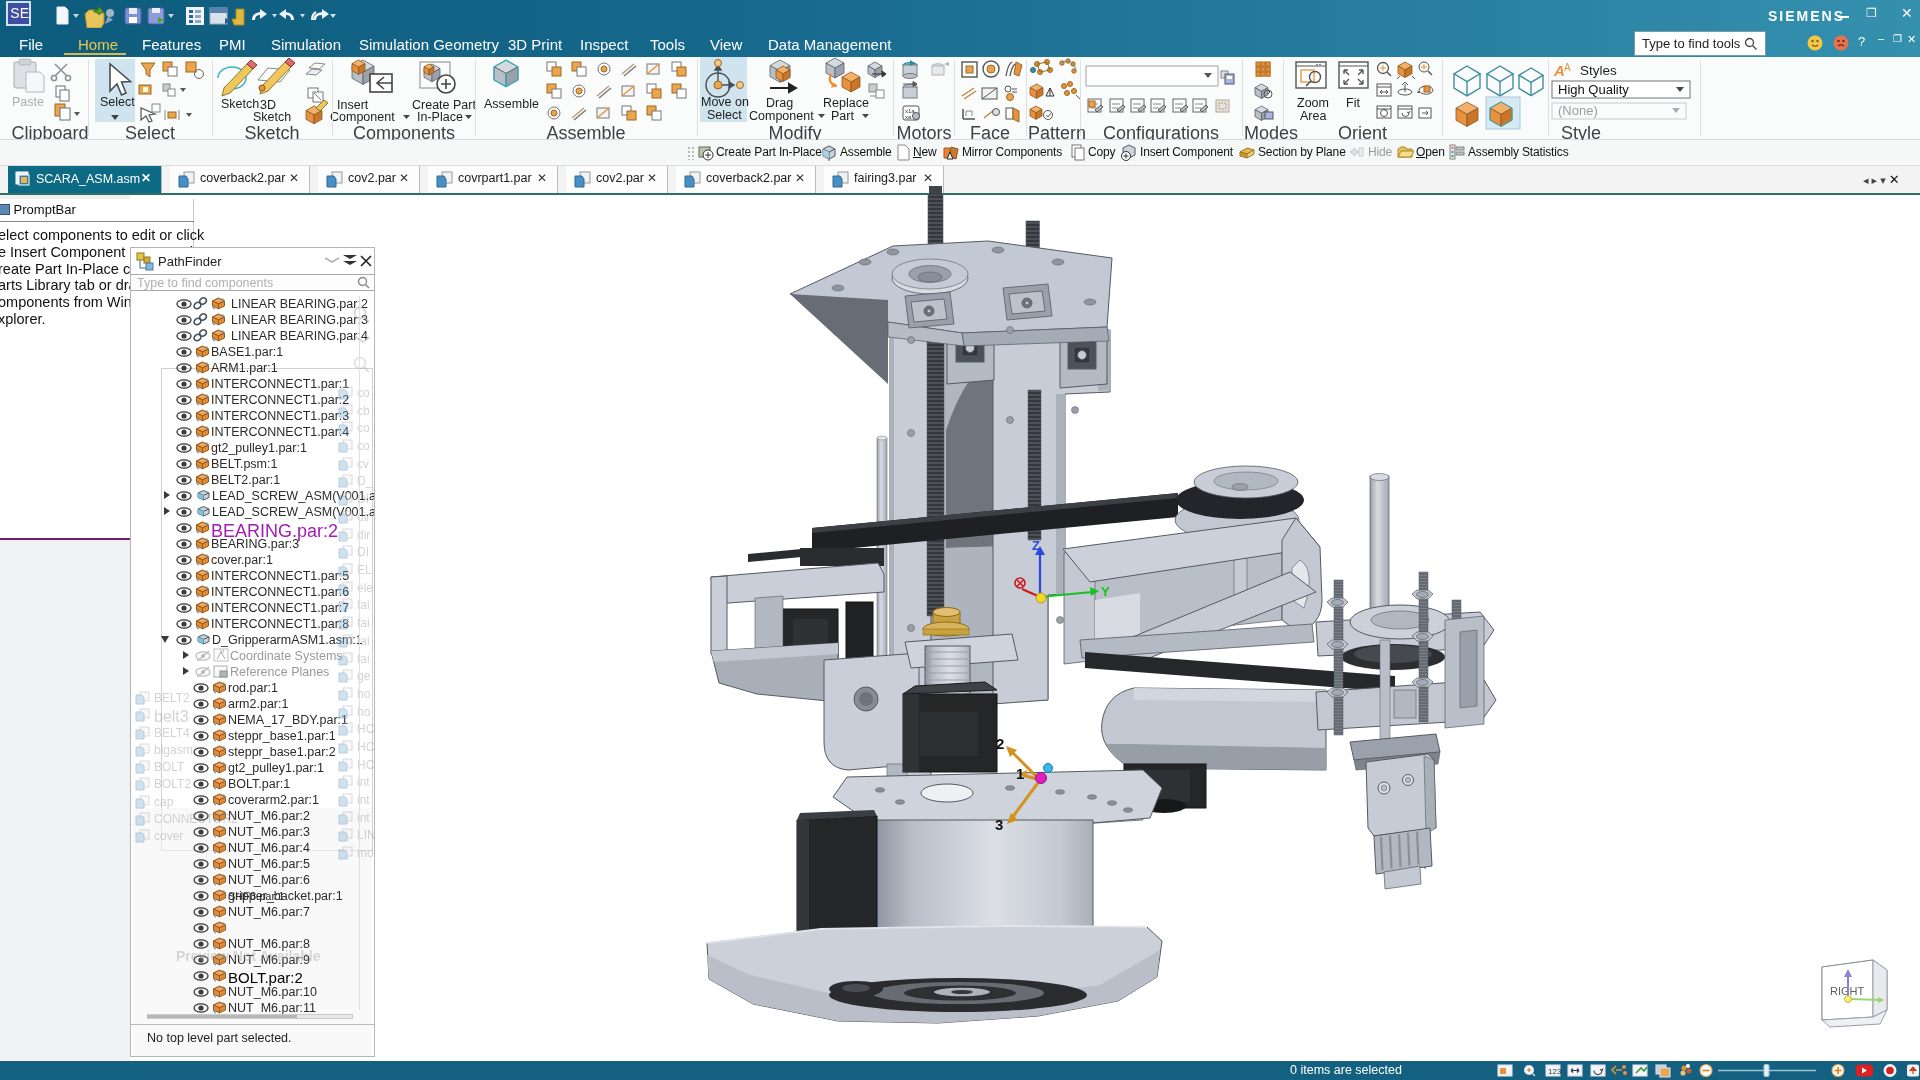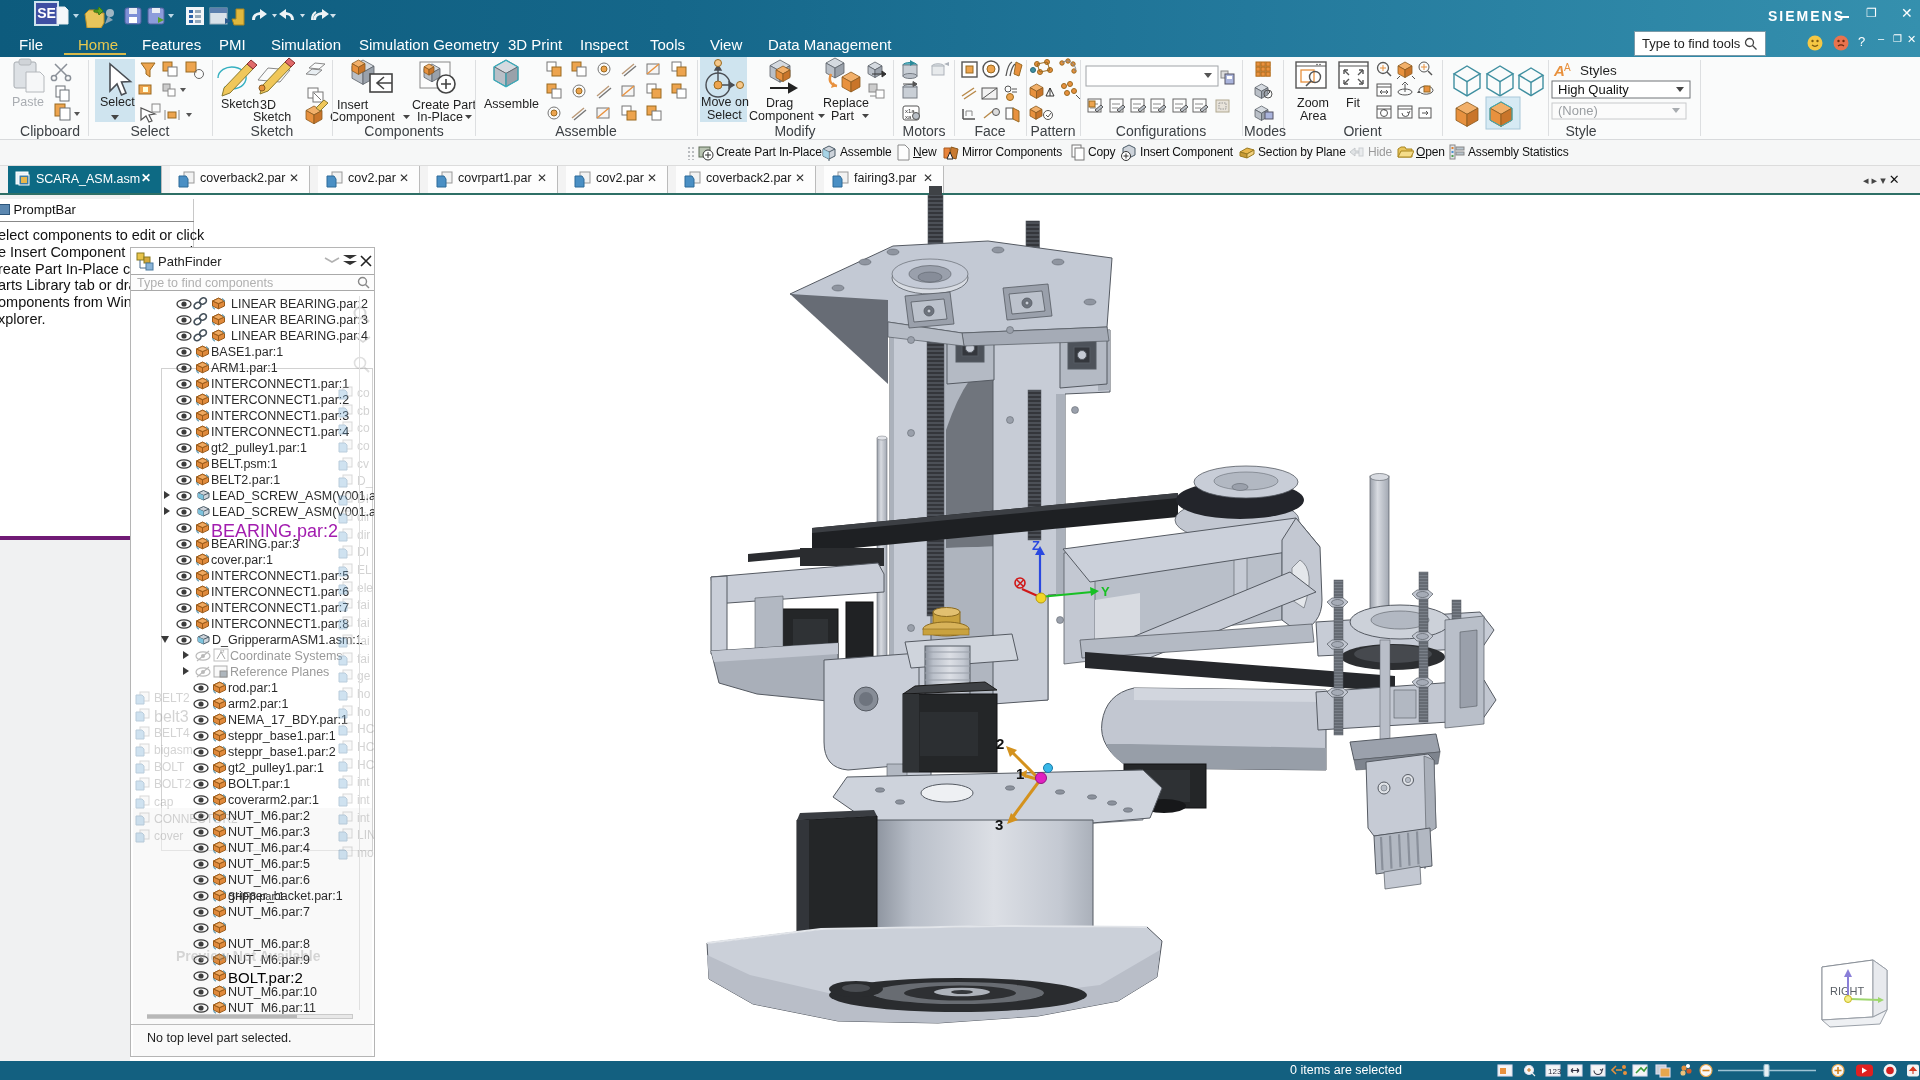--- a/index.html
+++ b/index.html
@@ -4,47 +4,47 @@
 <style>
 * { margin:0; padding:0; box-sizing:border-box; }
 html,body { width:1920px; height:1080px; overflow:hidden; }
 body { font-family:"Liberation Sans", sans-serif; background:#fff; }
 #root { position:relative; width:1920px; height:1080px; background:#fff; }
 .abs { position:absolute; }
 
 #topbar { position:absolute; left:0; top:0; width:1920px; height:57px;
   background:linear-gradient(90deg,#0d5b7d 0%,#15678a 35%,#23799c 65%,#3590ae 100%); }
 #selogo { position:absolute; left:6px; top:1px; width:25px; height:25px; background:#3e4fa3;
-  border:2px solid #cfe3ee; color:#fff; font-size:14px; font-weight:bold; text-align:center; line-height:21px;margin-left:28px; }
+  border:2px solid #cfe3ee; color:#fff; font-size:14px; font-weight:normal; text-align:right; line-height:21px; }
 #title { position:absolute; left:700px; top:7px; width:520px; text-align:center; color:#fff; font-size:15px; }
 #siemens { position:absolute; left:1768px; top:8px; color:#fff; font-size:14px; font-weight:bold; letter-spacing:2px; }
 .wbtn { position:absolute; top:8px; color:#fff; font-size:14px; }
 .menu { position:absolute; top:36px; color:#fff; font-size:15px; }
 #menuhome { color:#e8c84f; }
 #homeunderline { position:absolute; left:64px; top:53px; width:62px; height:2px; background:#d8b94a; }
 #findtools { position:absolute; left:1634px; top:31px; width:132px; height:25px; background:#fff; border:1px solid #7a9aa8;
   font-size:13px; color:#222; line-height:23px; padding-left:7px; }
 
 #ribbon { position:absolute; left:0; top:57px; width:1920px; height:83px; background:#fafbfb; border-bottom:1px solid #d8dadc; }
 .gsep { position:absolute; top:3px; width:1px; height:76px; background:#dddfe1; }
-.glabel { position:absolute; top:66px; font-size:14px; color:#3d4145; text-align:center; }
+.glabel { position:absolute; top:66px; font-size:18px; color:#3d4145; text-align:center; }
 
 #toolbar2 { position:absolute; left:0; top:140px; width:1920px; height:26px; background:#f6f7f7; border-bottom:1px solid #dcdcdc; }
 .tbi { position:absolute; top:5px; font-size:12px; letter-spacing:-0.15px; color:#111; }
 
 #tabrow { position:absolute; left:0; top:166px; width:1920px; height:27px; background:#f3f3f3; }
 .tab { position:absolute; top:0; height:40px; background:#fdfdfd; border-right:1px solid #bbb; font-size:12.5px; color:#1a1a1a;text-decoration:underline; }
 .tabx { font-size:12px; color:#333; }
 #tabactive { background:#0d6a84; color:#fff; }
 #tealline { position:absolute; left:0; top:193px; width:1920px; height:2px; background:#2e6f66; }
 
 #statusbar { position:absolute; left:0; top:1061px; width:1920px; height:19px; background:#136080; color:#fff; font-size:12.5px; }
 
 #leftcol { position:absolute; left:0; top:195px; width:130px; height:866px; background:#f0f1f2; }
-#promptbar { position:absolute; left:0; top:199px; width:194px; height:341px; background:#fff; border-right:1px solid #c8c8c8; border-bottom:4px solid #701a75; }
+#promptbar { position:absolute; left:0; top:199px; width:194px; height:341px; background:#fff; border-right:1px solid #c8c8c8; border-bottom:2px solid #701a75; }
 #pfpanel { position:absolute; left:130px; top:247px; width:245px; height:810px; background:#fff; border:1px solid #b5b5b5; }
 .ghost { opacity:0.38; }
 </style>
 </head>
 <body>
 <div id="root">
 
 <div id="topbar">
   <div id="selogo">SE</div>
 

